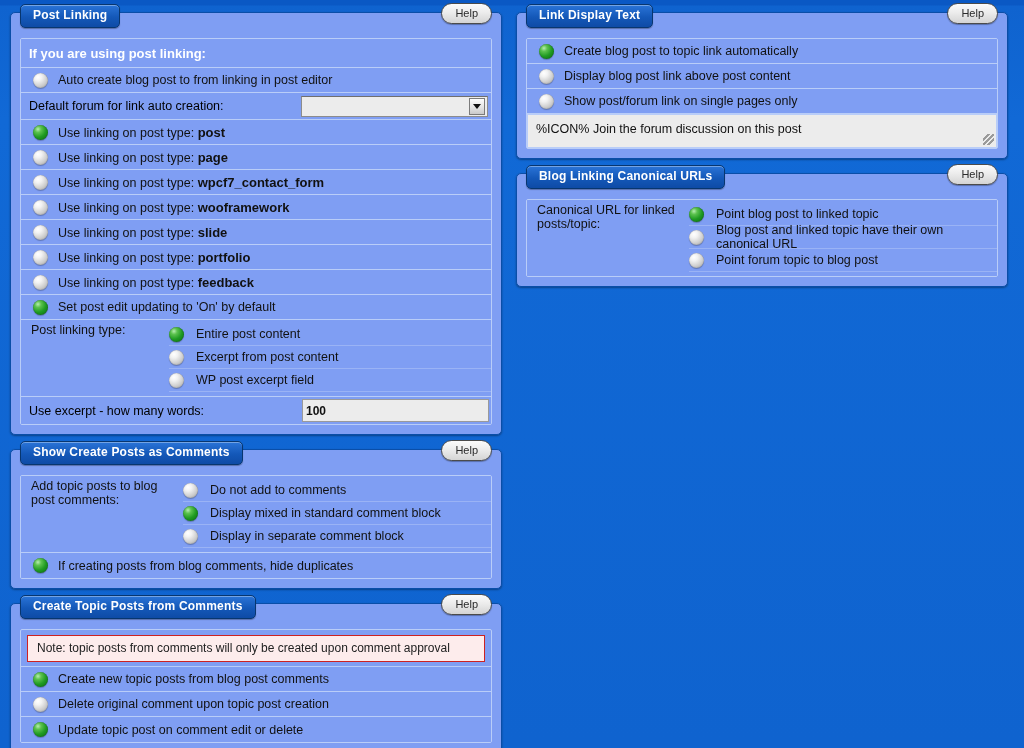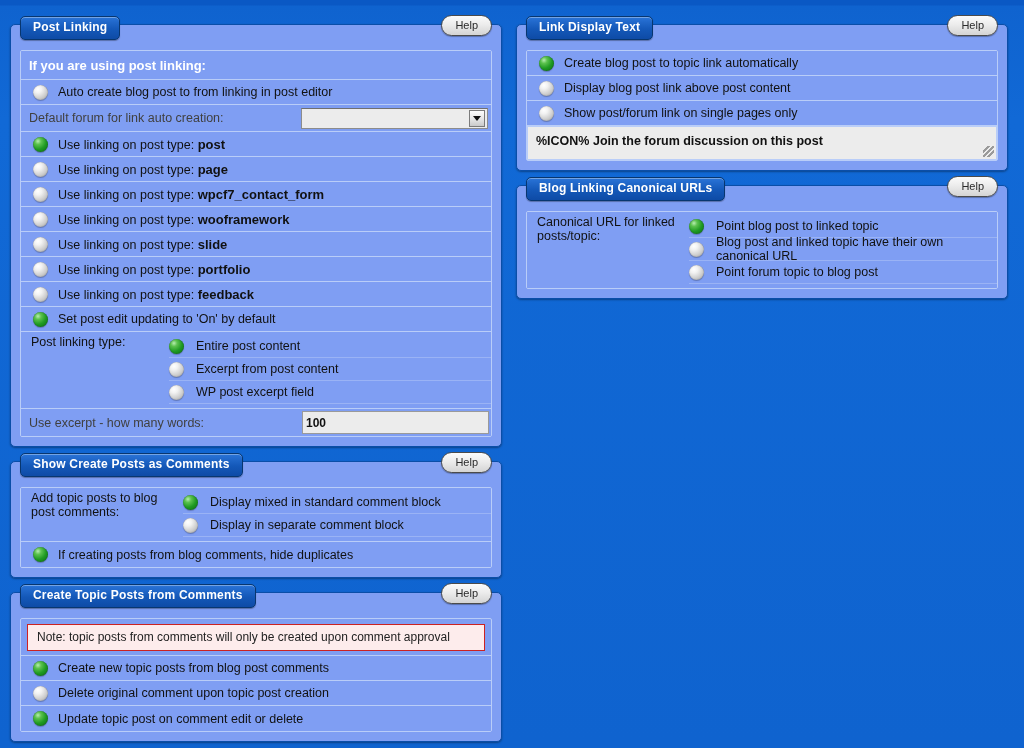--- a/index.html
+++ b/index.html
@@ -13,21 +13,21 @@
     font-family: "Liberation Sans", sans-serif;
     background: #0f63cf;
     background-image: linear-gradient(to bottom, #0a58c4 0px, #0a58c4 5px, #0f63cf 6px, #1169d6 120px, #0f63cf 740px);
     color: #111;
     font-size: 12px;
     position: relative;
   }
 
   .page {
     position: absolute;
-    left: 0; top: 16px;
+    left: 0; top: 4px;
     width: 1024px; height: 632px;
   }
 
   .col {
     position: absolute;
     width: 492px;
   }
   .col-left  { left: 10px; top: 8px; }
   .col-right { left: 516px; top: 8px; }
 
@@ -124,21 +124,21 @@
     font-size: 12.5px;
     color: #111;
     white-space: nowrap;
   }
   .row-label b { font-size: 13px; }
 
   .field-label {
     flex: 1 1 auto;
     padding-left: 8px;
     font-size: 12.5px;
-    color: #404040;
+    color: #000000;
   }
 
   
   .row-select { padding: 0; min-height: 27px; }
   .row-select .field-label { padding-left: 8px; }
   .sel {
     flex: 0 0 187px;
     height: 21px;
     margin-right: 3px;
     background: #ececec;
@@ -232,21 +232,21 @@
   .desc-row .d2 { font-size: 11px; font-weight: bold; color: #111; line-height: 15px; }
 
   .txtarea {
     position: relative;
     background: #ececec;
     border: 1px solid #b9cdf8;
     border-top: 1px solid #b9cdf8;
     min-height: 34px;
     padding: 7px 8px 10px 8px;
     font-size: 12.5px;
-    font-weight: bold;
+    font-weight: normal;
     color: #111;
   }
   .txtarea .grip {
     position: absolute;
     right: 2px; bottom: 2px;
     width: 11px; height: 11px;
     background:
       linear-gradient(135deg, transparent 0 45%, #9a9a9a 45% 56%, transparent 56% 100%),
       linear-gradient(135deg, transparent 0 68%, #9a9a9a 68% 79%, transparent 79% 100%),
       linear-gradient(135deg, transparent 0 22%, #9a9a9a 22% 33%, transparent 33% 100%);
@@ -362,20 +362,24 @@
 
         <div class="radio-block">
           <div class="radio-legend w162">
             <span>
               <span>Add topic posts to blog</span><br>
               <span>post comments:</span>
             </span>
           </div>
           <div class="radio-list">
             <div class="radio-item">
+              <span class="toggle off"></span>
+              <span>Do not add to comments</span>
+            </div>
+            <div class="radio-item">
               <span class="toggle on"></span>
               <span>Display mixed in standard comment block</span>
             </div>
             <div class="radio-item">
               <span class="toggle off"></span>
               <span>Display in separate comment block</span>
             </div>
           </div>
         </div>
 

